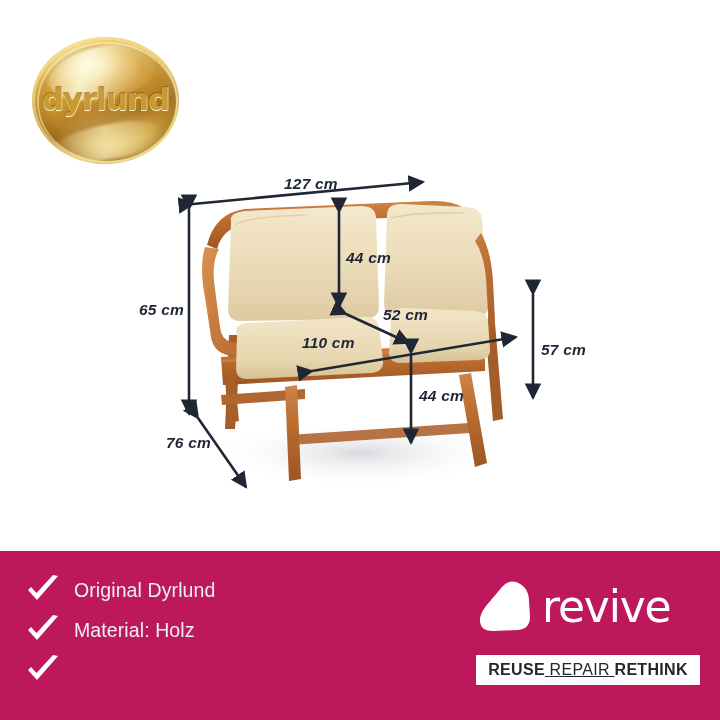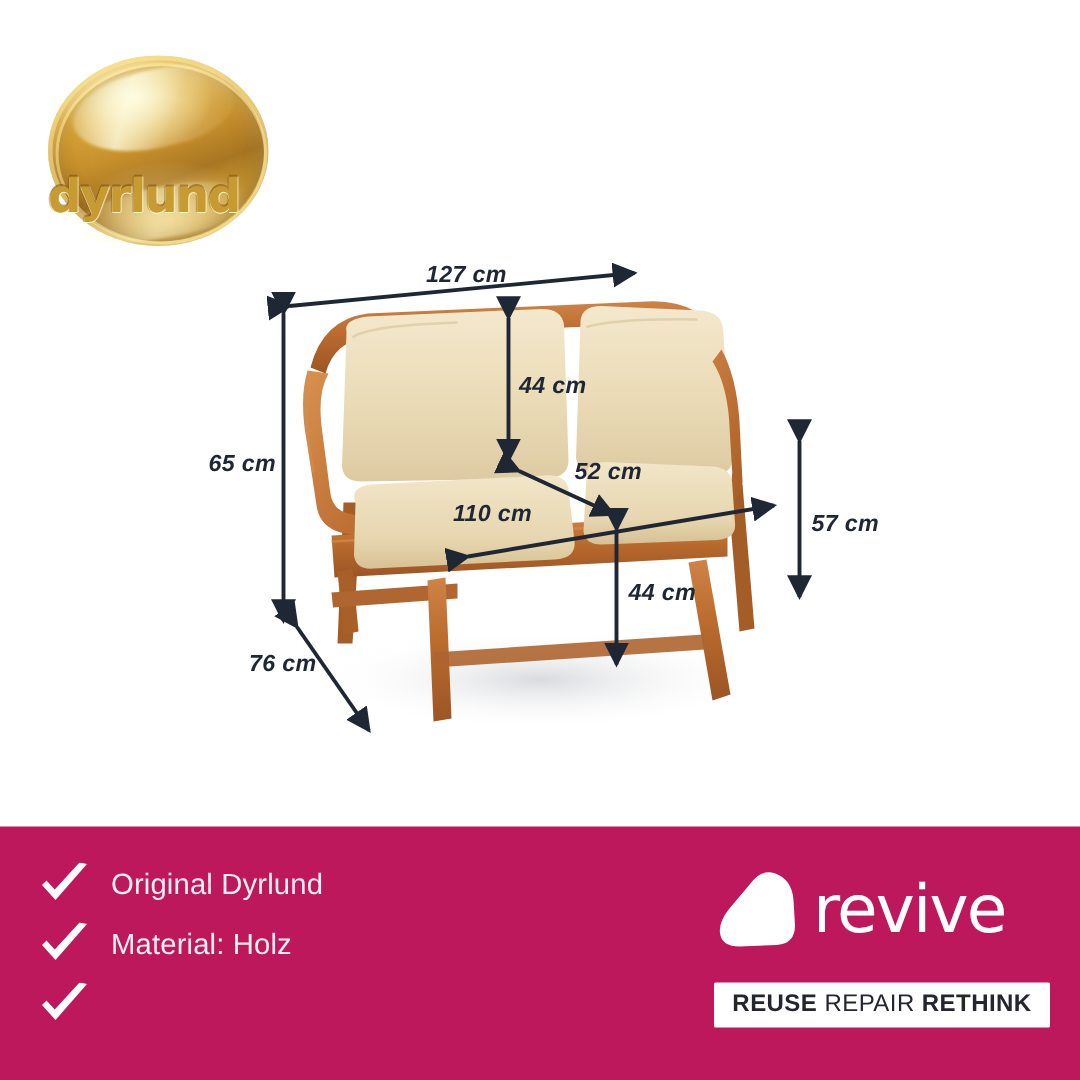--- a/index.html
+++ b/index.html
@@ -38,30 +38,29 @@
     transform:rotate(-14deg);
     filter:blur(1px);
   }
   #badge-gloss2{
     position:absolute;left:18px;top:88px;width:112px;height:34px;
     border-radius:60% 40% 50% 50%;
     background:linear-gradient(100deg, rgba(255,255,255,0) 0%, rgba(255,246,200,.55) 48%, rgba(255,255,255,0) 100%);
     transform:rotate(-9deg);filter:blur(1.2px);
   }
   #badge-wordmark{
-    position:absolute;left:0;top:44px;width:147px;text-align:left;
+    position:absolute;left:0;top:44px;width:147px;text-align:center;
     font-family:"DejaVu Sans",sans-serif;
     font-size:31px;font-weight:700;letter-spacing:-1px;
     color:#c79a32;
     text-shadow:
       0 1px 0 rgba(255,250,215,.95),
       0 -1px 0 rgba(120,78,12,.55),
       1px 0 0 rgba(255,248,205,.5),
       -1px 0 0 rgba(120,78,12,.35);
-    margin-top: 32px;
   }
 
   
   #sofa-figure{position:absolute;left:185px;top:185px;width:360px;height:320px;}
   #sofa-svg{display:block;}
 
   
   .dim-label{
     position:absolute;
     font-family:"Liberation Sans",sans-serif;
@@ -90,21 +89,21 @@
     color:#ffffff;font-size:44px;font-weight:400;letter-spacing:-1.2px;
     font-family:"DejaVu Sans",sans-serif;margin-left:6px;line-height:1;
   }
   #tagline{
     margin-top:16px;background:#ffffff;height:30px;
     display:flex;align-items:center;justify-content:center;
     border-radius:1px;
   }
   #tagline span{font-size:16px;color:#23262f;letter-spacing:.3px;font-family:"Liberation Sans",sans-serif;}
   .tg-bold{font-weight:700;}
-  .tg-reg{font-weight:400;}
+  .tg-reg{font-weight:400;text-decoration:underline;}
 </style>
 </head>
 <body>
 
 <div id="stage">
 
   <div id="photo-area">
 
     <div id="brand-badge">
       <div id="badge-coin"></div>

